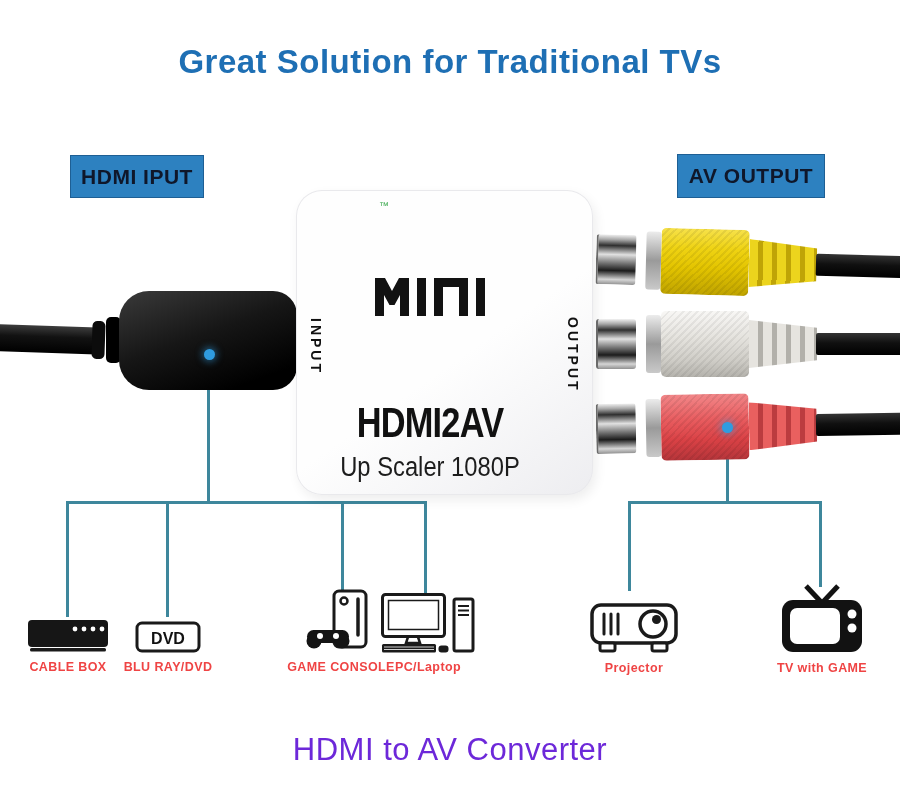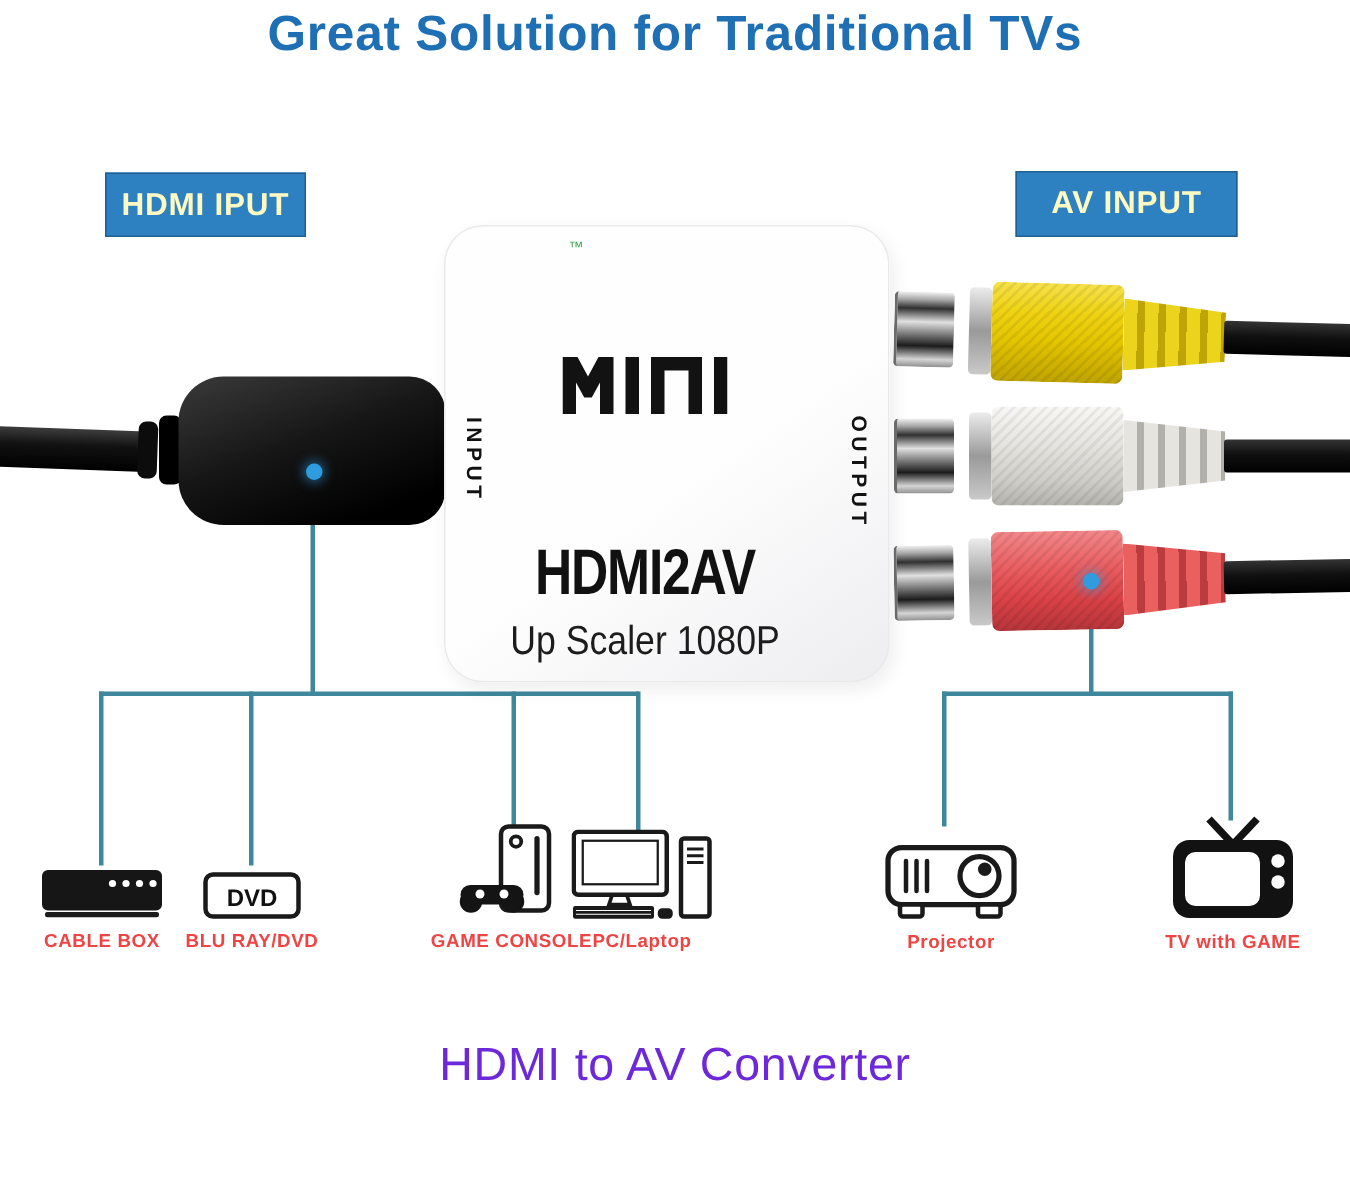--- a/index.html
+++ b/index.html
@@ -1,30 +1,31 @@
 <!DOCTYPE html>
 <html><head>
 <meta charset="utf-8">
 <style>
   * { margin:0; padding:0; box-sizing:border-box; }
   html,body { background:#ffffff; }
   .stage {
     position:relative; width:900px; height:742px; overflow:hidden;
     background:#ffffff;
     font-family:"Liberation Sans", sans-serif;
+    margin-top:40px;
   }
   
   .title {
     position:absolute; left:0; top:3px; width:100%; text-align:center;
     font-size:33px; font-weight:700; letter-spacing:.5px; color:#1e6fb4;
   }
   
   .tag {
     position:absolute; display:flex; align-items:center; justify-content:center;
-    background:#2d81c0; border:1px solid #1e5f94; color:#fef9c3;
+    background:#2d81c0; border:1px solid #1e5f94; color:#0f172a;
     font-size:21px; font-weight:700; letter-spacing:.5px;
   }
   #tag-input  { left:70px;  top:115px; width:134px; height:43px; }
   #tag-output { left:677px; top:114px; width:148px; height:44px; }
   
   .hdmi-cable { position:absolute; left:-6px; top:284px; width:106px; height:27px;
     background:linear-gradient(180deg,#3d3d3d,#121212 40%,#000);
     border-radius:3px; transform:rotate(2deg); transform-origin:left center; z-index:2;}
   .hdmi-collar1 { position:absolute; left:92px; top:281px; width:13px; height:38px;
     background:#0c0c0c; border-radius:5px; transform:rotate(2deg); z-index:2;}
@@ -88,21 +89,21 @@
   .fico { position:absolute; z-index:2; }
 </style>
 </head>
 <body>
 
 <div class="stage">
 
   <div class="title">Great Solution for Traditional TVs</div>
 
   <div class="tag" id="tag-input">HDMI IPUT</div>
-  <div class="tag" id="tag-output">AV INPUT</div>
+  <div class="tag" id="tag-output">AV OUTPUT</div>
 
   <div class="cl" style="left:207px;top:330px;width:3px;height:132px;"></div>
   <div class="cl" style="left:66px;top:461px;width:360px;height:3px;"></div>
   <div class="cl" style="left:66px;top:461px;width:3px;height:116px;"></div>
   <div class="cl" style="left:166px;top:461px;width:3px;height:116px;"></div>
   <div class="cl" style="left:341px;top:461px;width:3px;height:90px;"></div>
   <div class="cl" style="left:424px;top:461px;width:3px;height:95px;"></div>
   <div class="cl" style="left:726px;top:393px;width:3px;height:69px;"></div>
   <div class="cl" style="left:628px;top:461px;width:194px;height:3px;"></div>
   <div class="cl" style="left:628px;top:461px;width:3px;height:90px;"></div>

